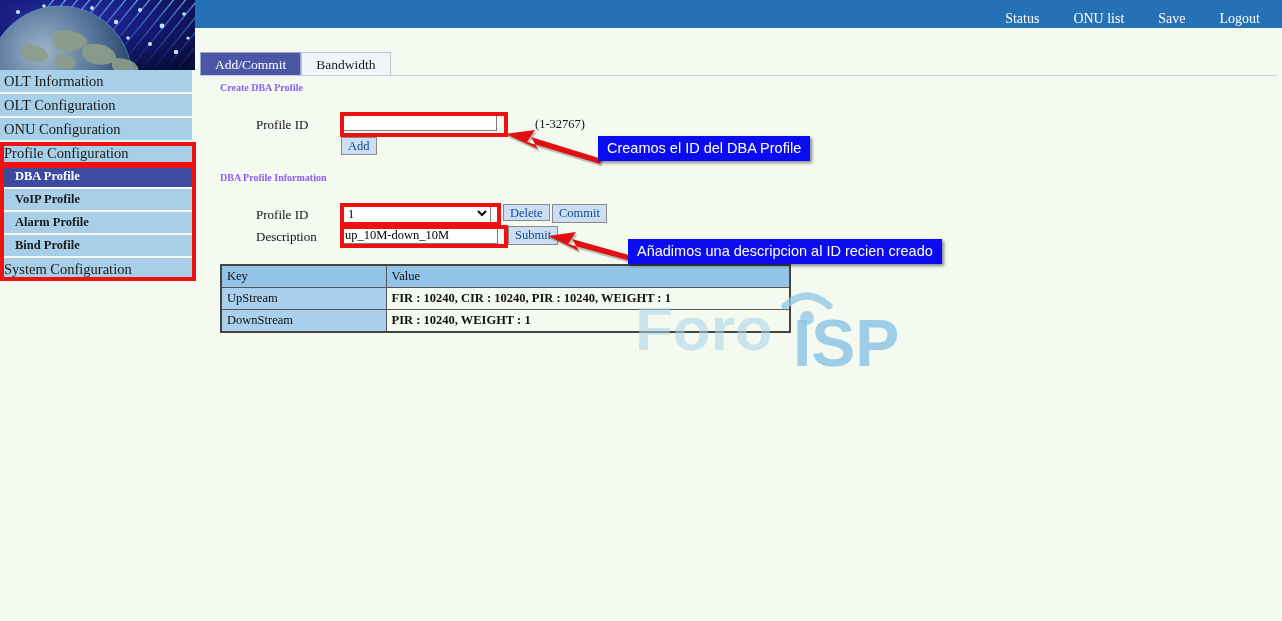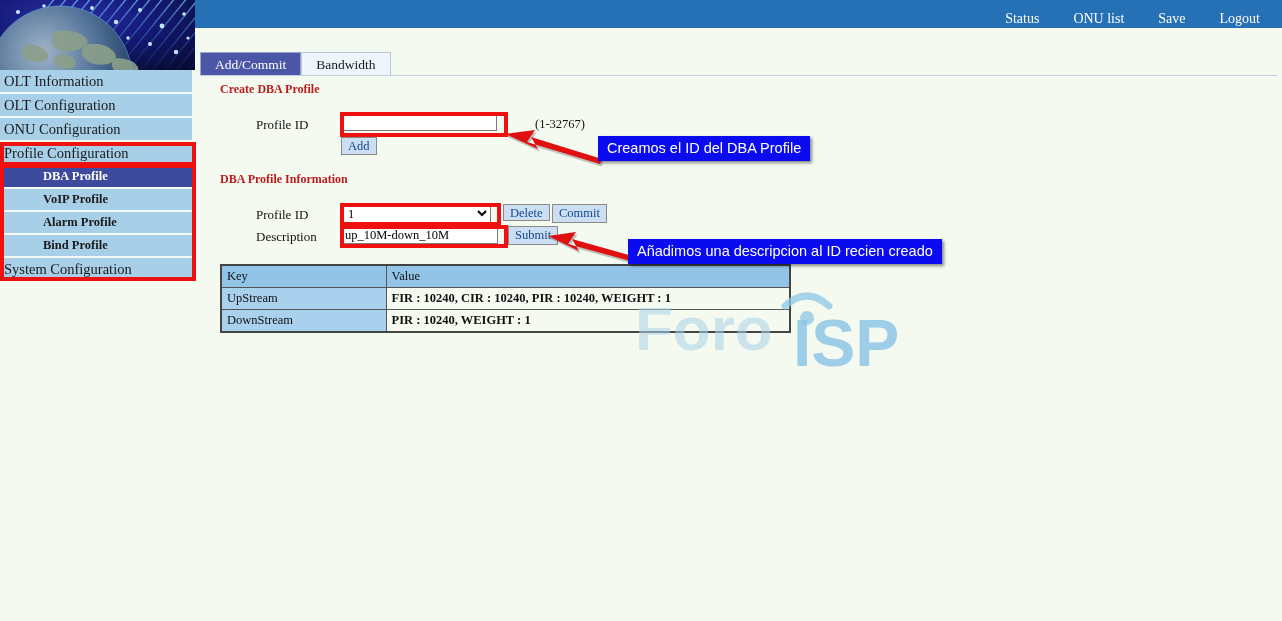--- a/index.html
+++ b/index.html
@@ -74,21 +74,21 @@
     border-bottom: 2px solid #f5faf0;
     padding-left: 4px;
     font-family: "Liberation Serif", serif;
     font-size: 14.5px;
     color: #1a1a1a;
     white-space: nowrap;
     box-sizing: content-box;
     cursor: pointer;
   }
   .menu-item.sub {
-    padding-left: 43px;
+    padding-left: 15px;
     font-size: 12.5px;
     font-weight: bold;
     height: 21px;
     line-height: 21px;
   }
   .menu-item.sub.active {
     background: #3d4a9e;
     color: #ffffff;
   }
 
@@ -153,23 +153,23 @@
     top: 31px;
     width: 1077px;
     height: 1px;
     background: #c3cfe0;
   }
 
   
   .section-title {
     position: absolute;
     font-family: "Liberation Serif", serif;
-    font-size: 12px;
+    font-size: 10px;
     font-weight: bold;
-    color: #b91c1c;
+    color: #8b5cf6;
     white-space: nowrap;
   }
   #create-dba-title { left: 25px; top: 38px; }
   #dba-info-title   { left: 25px; top: 128px; }
 
   .field-label {
     position: absolute;
     font-family: "Liberation Serif", serif;
     font-size: 13px;
     color: #111;

